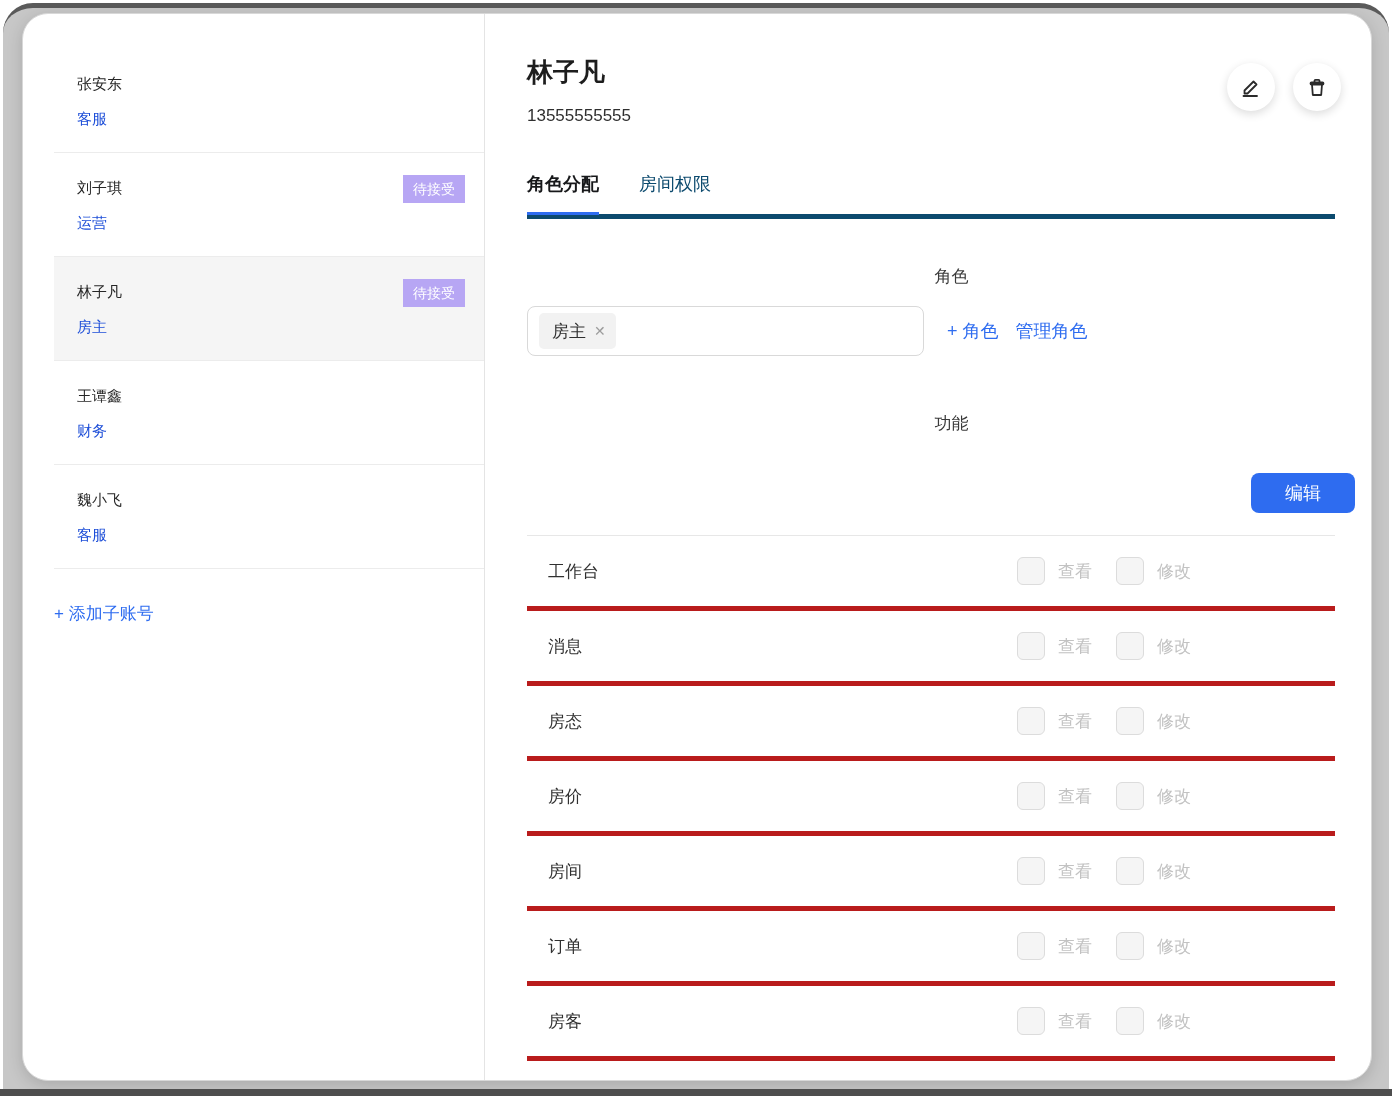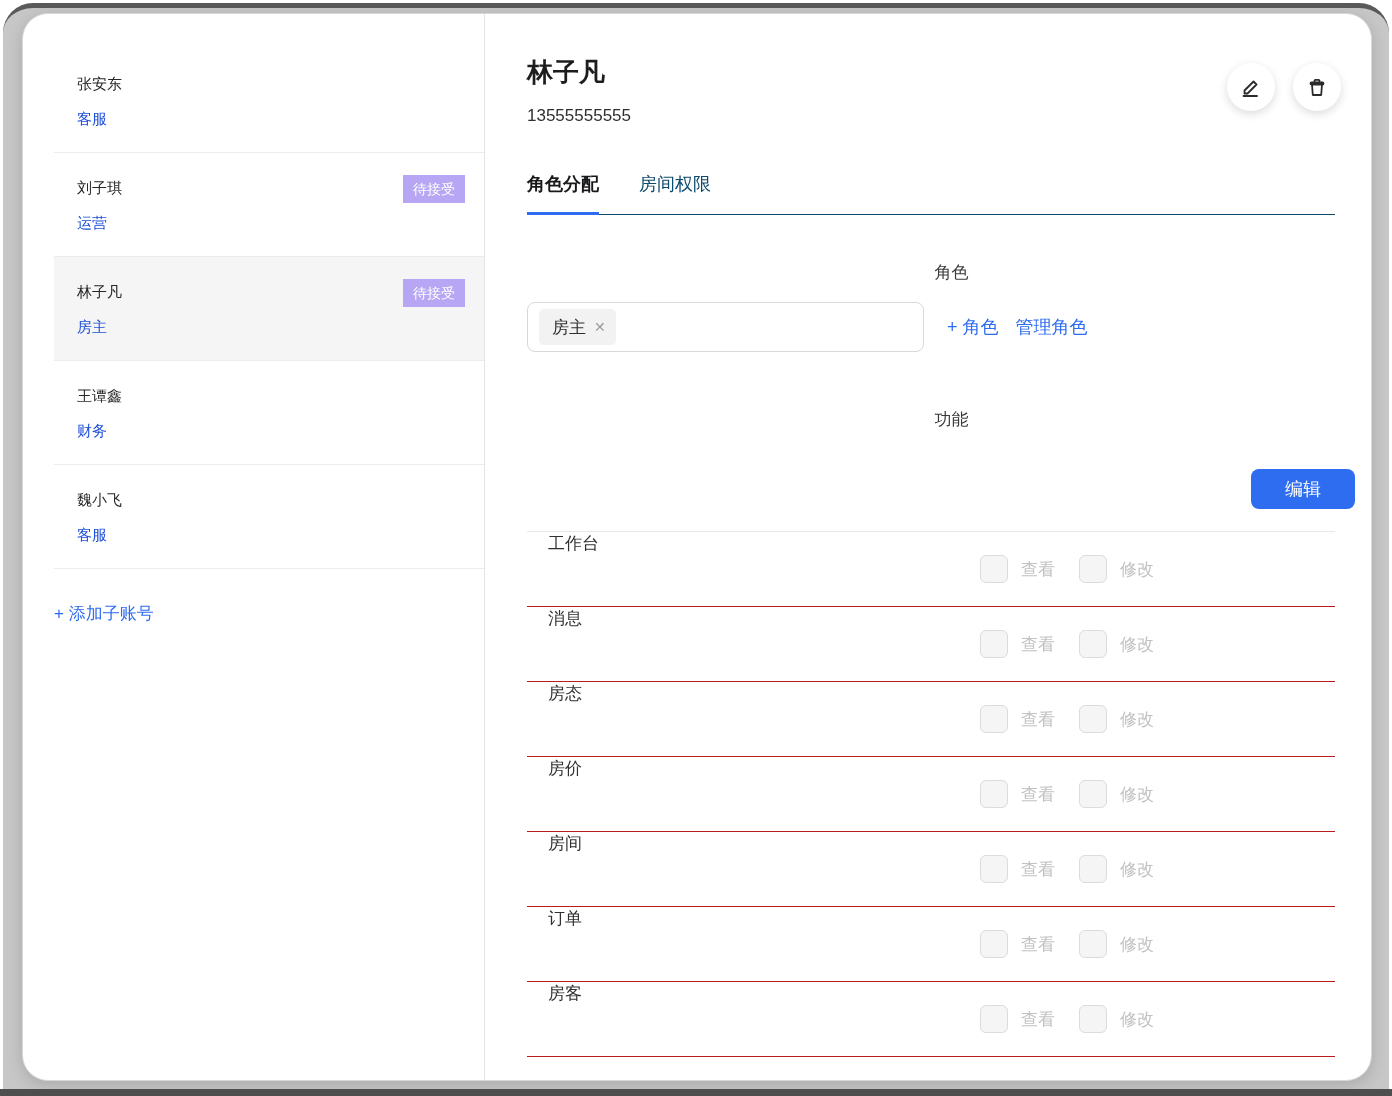--- a/index.html
+++ b/index.html
@@ -31,43 +31,43 @@
   
   .main { flex:1; padding-left:42px; position:relative; }
   .header { margin-top:41px; position:relative; }
   .title { font-size:26px; font-weight:700; color:#1d1d1d; }
   .phone { margin-top:16px; font-size:17px; color:#2f2f2f; }
   .header-actions { position:absolute; top:8px; right:35px; display:flex; gap:18px; }
   .icon-btn { width:48px; height:48px; border-radius:50%; background:#fff; border:none;
               box-shadow:0 3px 10px rgba(0,0,0,.14); display:flex; align-items:center;
               justify-content:center; cursor:pointer; }
 
-  .tabs { margin-top:46px; display:flex; gap:40px; width:808px; border-bottom:1px solid #0c4a6e; }
+  .tabs { margin-top:46px; display:flex; gap:40px; width:808px; border-bottom:5px solid #0c4a6e; }
   .tab { font-size:18px; color:#0c4a6e; padding-bottom:16px; border-bottom:3px solid transparent;
          margin-bottom:-1px; cursor:pointer; }
   .tab.active { font-weight:700; color:#17181a; border-bottom-color:var(--accent); }
 
   .section-label { margin-top:46px; font-size:17px; color:#3a3a3a;text-align:center; }
   .role-row { margin-top:18px; display:flex; align-items:center; }
   .role-input { width:397px; height:50px; border:1px solid #d9d9d9; border-radius:8px;
                 display:flex; align-items:center; padding-left:11px; background:#fff; cursor:text; }
   .tag { background:#f2f2f2; border-radius:5px; height:36px; display:flex; align-items:center;
          padding:0 10px 0 13px; font-size:17px; color:#2f2f2f; }
   .tag .x { margin-left:8px; color:#9c9c9c; font-size:14px; cursor:pointer; }
   .role-links { margin-left:23px; display:flex; gap:17px; }
   .role-links span { color:var(--accent); font-size:18px; cursor:pointer; }
 
   .fn-label { margin-top:56px; }
   .edit-row { width:849px; display:flex; justify-content:flex-end; margin-top:38px; }
   .edit-btn { width:104px; height:40px; margin-right:21px; background:var(--accent); color:#fff;
               font-size:18px; border:none; border-radius:8px; cursor:pointer; }
 
   .perm-table { margin-top:22px; width:808px; border-top:1px solid #e7e7e7; }
-  .perm-row { height:75px; border-bottom:1px solid #b91c1c; display:flex; 
-              padding-left:21px; }
+  .perm-row { height:75px; border-bottom:5px solid #b91c1c; display:flex; align-items:center;
+              padding-left:21px;gap:37px; }
   .feature { width:432px; font-size:17px; color:#303030; }
   .cells { display:flex; align-items:center; }
   .cb { width:28px; height:28px; border:1px solid #dcdcdc; border-radius:6px; background:#f5f5f5;
         cursor:not-allowed; }
   .cb-label { margin-left:13px; font-size:17px; color:#c2c2c2; }
   .gap { width:24px; }
   svg { display:block; }
 </style>
 </head>
 <body>

